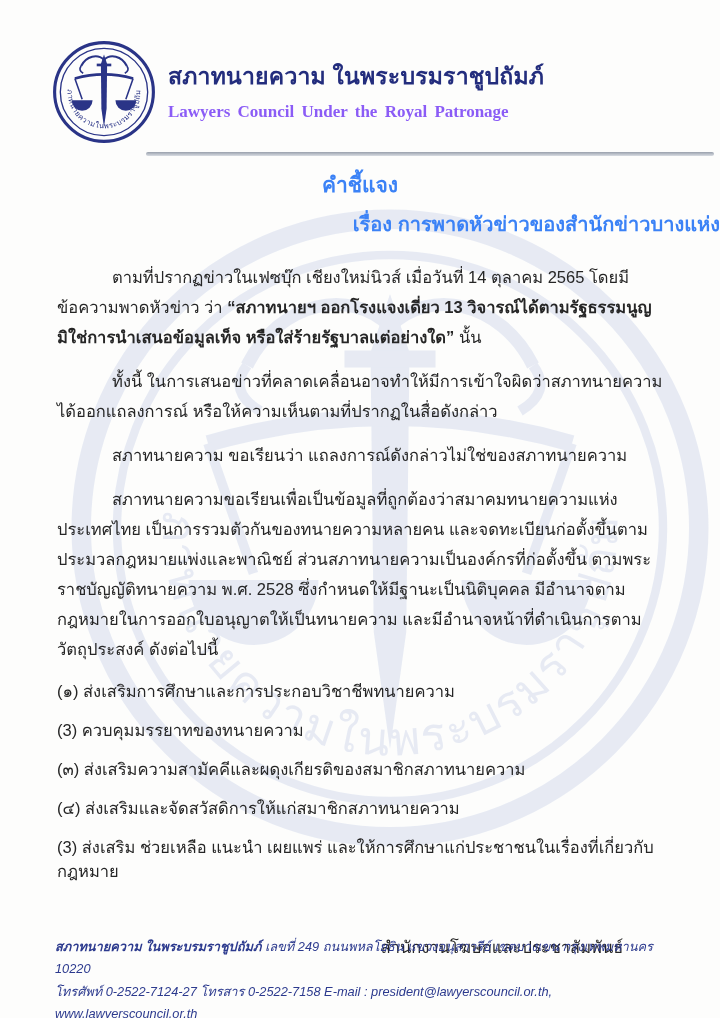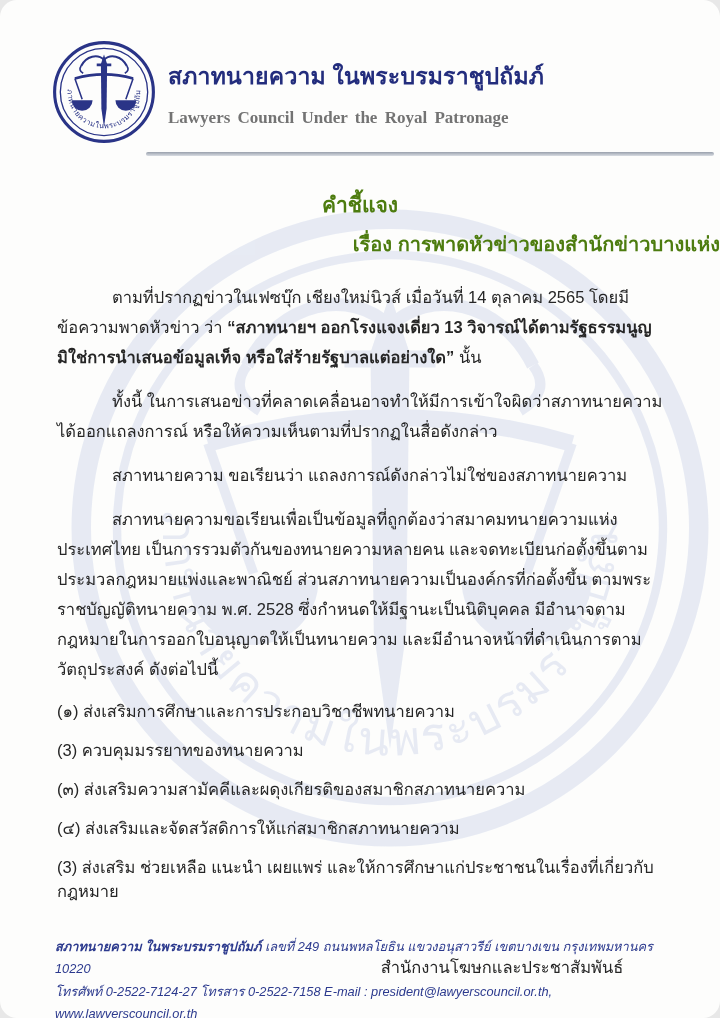--- a/index.html
+++ b/index.html
@@ -6,21 +6,20 @@
   html, body { background: #e8e8e8; }
   body { font-family: "Liberation Sans", "DejaVu Sans", sans-serif; }
   .page {
     position: relative;
     width: 720px;
     height: 1018px;
     margin: 0 auto;
     background: #fdfdfc;
     overflow: hidden;
     color: #262626;
-    border-radius: 17px;
   }
   
   .watermark {
     position: absolute;
     left: 390px; top: 528px;
     width: 650px; height: 650px;
     transform: translate(-50%, -50%);
     color: #7d93cc;
     opacity: 0.17;
     z-index: 0;
@@ -42,32 +41,32 @@
   .org-name-th {
     font-size: 23px;
     font-weight: bold;
     color: #232d7d;
     letter-spacing: 0.2px;
   }
   .org-name-en {
     font-family: "Liberation Serif", "DejaVu Serif", serif;
     font-size: 17px;
     font-weight: 600;
-    color: #737373;
-    margin-top: 14px;
+    color: #8b5cf6;
+    margin-top: 8px;
     word-spacing: 3px;
   }
   .header-rule {
     margin: 8px 6px 0 146px;
     height: 4px;
     background: linear-gradient(#99a0ac, #d9dde3);
     border-radius: 2px;
   }
   
-  .doc-title { text-align: center; margin-top: 32px; color: #4d7c0f; }
+  .doc-title { text-align: center; margin-top: 12px; color: #3b82f6; }
   .doc-title-line1 { font-size: 21px; font-weight: bold; }
   .doc-title-line2 { font-size: 20px; font-weight: bold; margin-top: 7px; text-align: right; }
   
   .body-text {
     padding: 12px 57px 0 57px;
     font-size: 16.5px;
     line-height: 1.82;
     text-align: left;
   }
   .para { text-indent: 55px; margin-top: 14px; }

